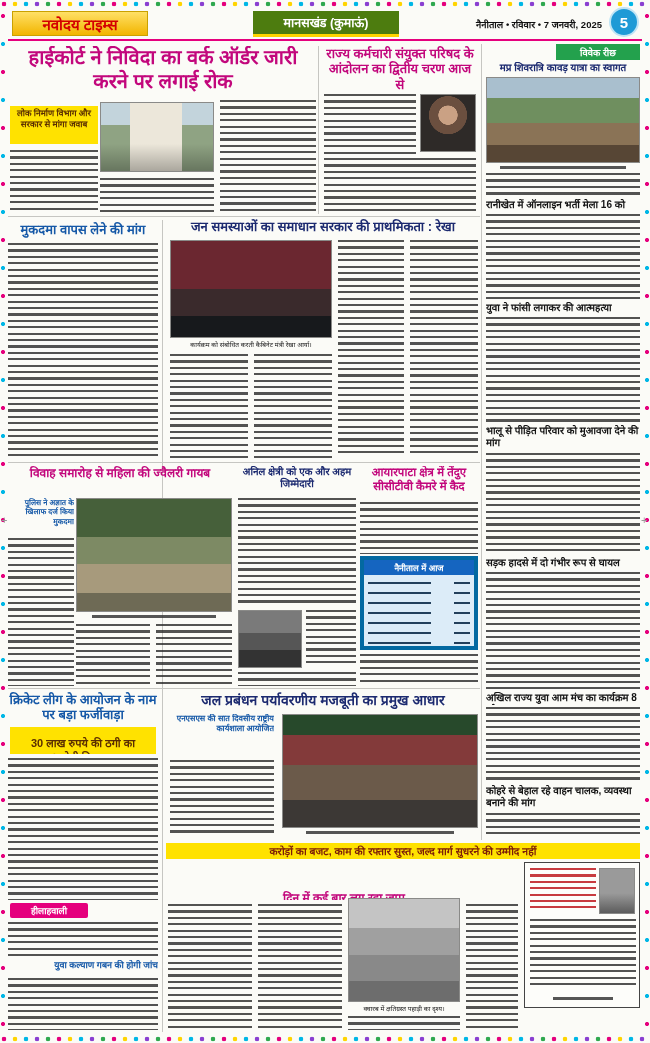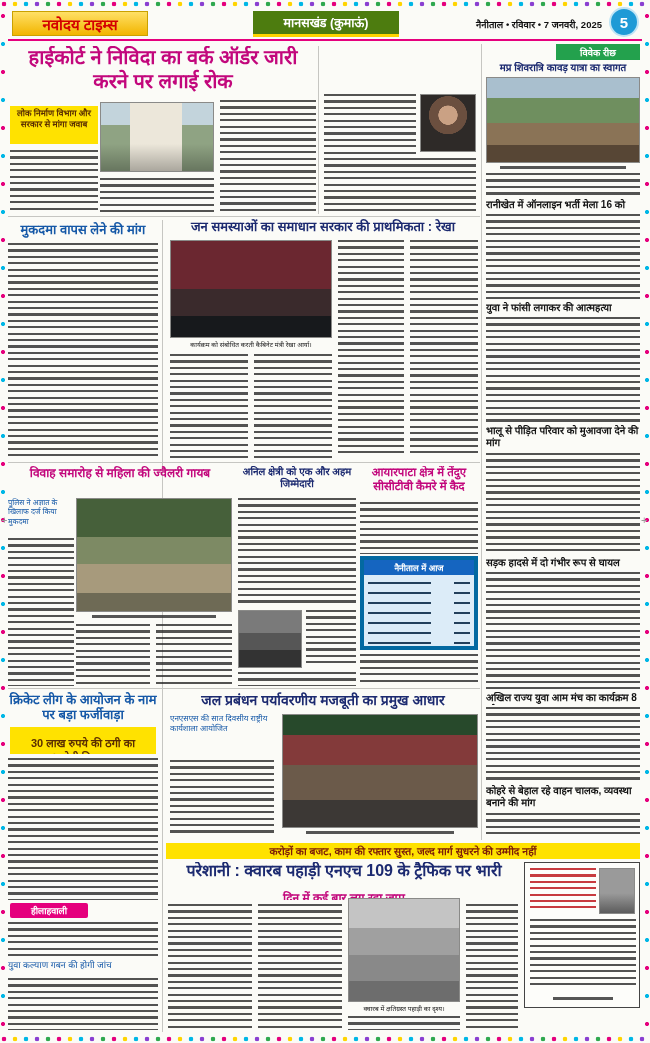--- a/index.html
+++ b/index.html
@@ -21,21 +21,21 @@
   .hr{height:1px;background:#c6c6c2}
   
   .txt{background-image:repeating-linear-gradient(180deg,rgba(35,35,35,.78) 0 2.3px,transparent 2.3px 6.4px)}
   .txt.red{background-image:repeating-linear-gradient(180deg,rgba(190,25,30,.85) 0 2.3px,transparent 2.3px 6.4px)}
   .capline{height:3px;background:#2c2c2c;opacity:.8}
   .cap{font-size:6.5px;color:#222;text-align:center;overflow:hidden;line-height:1.1}
   
   .hl{font-weight:bold;text-align:center;line-height:1.18;overflow:hidden}
   .mag{color:#c2077c}.blue{color:#1558a7}.navy{color:#1c2a70}
   .yhl{background:#ffe200;color:#5a2d00;font-weight:bold;text-align:center;overflow:hidden;line-height:1.25}
-  .bluesub{color:#1558a7;font-weight:normal;text-align:left;overflow:hidden;line-height:1.25}
+  .bluesub{color:#1558a7;font-weight:bold;text-align:right;overflow:hidden;line-height:1.25}
   .photo{border:1px solid #8a8a88}
   .p-court{background:linear-gradient(180deg,rgba(0,0,0,0) 0 60%,rgba(0,0,0,.28) 100%),
     linear-gradient(90deg,transparent 0 26%,#ece7da 26% 72%,transparent 72% 100%),
     linear-gradient(180deg,#c3d4dc 0 32%,#8fa383 32% 100%)}
   .p-portrait{background:radial-gradient(circle at 50% 36%,#caa184 0 21%,#6b4f3f 22% 42%,#2e2a28 43% 100%)}
   .p-group{background:linear-gradient(180deg,#a9bfce 0 24%,#6f8f5f 24% 54%,#8a7356 54% 80%,#574635 80% 100%)}
   .p-stage{background:linear-gradient(180deg,#6b2730 0 50%,#3a2a2c 50% 78%,#17191c 78% 100%)}
   .p-police{background:linear-gradient(180deg,#46603a 0 34%,#7d8a64 34% 58%,#a79a7c 58% 84%,#6e6a55 84% 100%)}
   .p-bw{background:linear-gradient(180deg,#7a7a7a 0 40%,#565656 40% 70%,#333 70% 100%)}
   .p-workshop{background:linear-gradient(180deg,#27492b 0 18%,#833a3a 18% 45%,#6b5a4a 45% 76%,#3c3835 76% 100%)}
@@ -93,20 +93,21 @@
   <div class="abs accentrule" style="left:8px;top:39px;width:634px;height:2px"></div>
 
   <div class="abs yhl" style="left:10px;top:106px;width:88px;height:38px;font-size:8.5px;padding:2px">लोक निर्माण विभाग और सरकार से मांगा जवाब</div>
   <div class="abs hl mag" style="left:10px;top:46px;width:306px;height:52px;font-size:20px">हाईकोर्ट ने निविदा का वर्क ऑर्डर जारी करने पर लगाई रोक</div>
   <div class="abs photo p-court" style="left:100px;top:102px;width:114px;height:70px"></div>
   <div class="abs txt" style="left:220px;top:100px;width:96px;height:114px"></div>
   <div class="abs txt" style="left:10px;top:150px;width:88px;height:64px"></div>
   <div class="abs txt" style="left:100px;top:178px;width:114px;height:36px"></div>
   <div class="abs vr" style="left:318px;top:46px;height:168px"></div>
 
+  <div class="abs hl mag" style="left:324px;top:46px;width:152px;height:44px;font-size:13px">राज्य कर्मचारी संयुक्त परिषद के आंदोलन का द्वितीय चरण आज से</div>
   <div class="abs photo p-portrait" style="left:420px;top:94px;width:56px;height:58px"></div>
   <div class="abs txt" style="left:324px;top:94px;width:92px;height:60px"></div>
   <div class="abs txt" style="left:324px;top:158px;width:152px;height:56px"></div>
   <div class="abs hr" style="left:8px;top:216px;width:472px"></div>
 
   <div class="abs vr" style="left:481px;top:44px;height:796px"></div>
   <div class="abs greenlabel" style="left:556px;top:44px;width:84px;height:16px">
     <span>विवेक रीछ</span>
   </div>
   <div class="abs hl navy" style="left:486px;top:62px;width:154px;height:13px;font-size:10px">मप्र शिवरात्रि कावड़ यात्रा का स्वागत</div>
@@ -210,21 +211,20 @@
 
   <div class="abs bluesub" style="left:170px;top:714px;width:104px;height:40px;font-size:8px">एनएसएस की सात दिवसीय राष्ट्रीय कार्यशाला आयोजित</div>
   <div class="abs hl navy" style="left:168px;top:692px;width:310px;height:17px;font-size:14px">जल प्रबंधन पर्यावरणीय मजबूती का प्रमुख आधार</div>
   <div class="abs photo p-workshop" style="left:282px;top:714px;width:196px;height:114px"></div>
   <div class="abs capline" style="left:306px;top:831px;width:148px"></div>
   <div class="abs txt" style="left:170px;top:760px;width:104px;height:76px"></div>
 
   <div class="abs banner" style="left:166px;top:843px;width:474px;height:16px">
     <span>करोड़ों का बजट, काम की रफ्तार सुस्त, जल्द मार्ग सुधरने की उम्मीद नहीं</span>
   </div>
-  <div class="abs hl navy" style="left:168px;top:862px;width:352px;height:24px;font-size:16px">परेशानी : क्वारब पहाड़ी एनएच 109 के ट्रैफिक पर भारी</div>
   <div class="abs strap" style="left:168px;top:889px;width:352px;height:11px">दिन में कई बार लग रहा जाम</div>
   <div class="abs txt" style="left:168px;top:904px;width:84px;height:126px"></div>
   <div class="abs txt" style="left:258px;top:904px;width:84px;height:126px"></div>
   <div class="abs photo p-road" style="left:348px;top:898px;width:112px;height:104px"></div>
   <div class="abs cap" style="left:348px;top:1005px;width:112px;height:9px">क्वारब में क्षतिग्रस्त पहाड़ी का दृश्य।</div>
   <div class="abs txt" style="left:348px;top:1016px;width:112px;height:14px"></div>
   <div class="abs txt" style="left:466px;top:904px;width:52px;height:126px"></div>
 
   <div class="abs adbox" style="left:524px;top:862px;width:116px;height:146px">
     <div class="abs txt red" style="left:5px;top:5px;width:66px;height:40px"></div>

